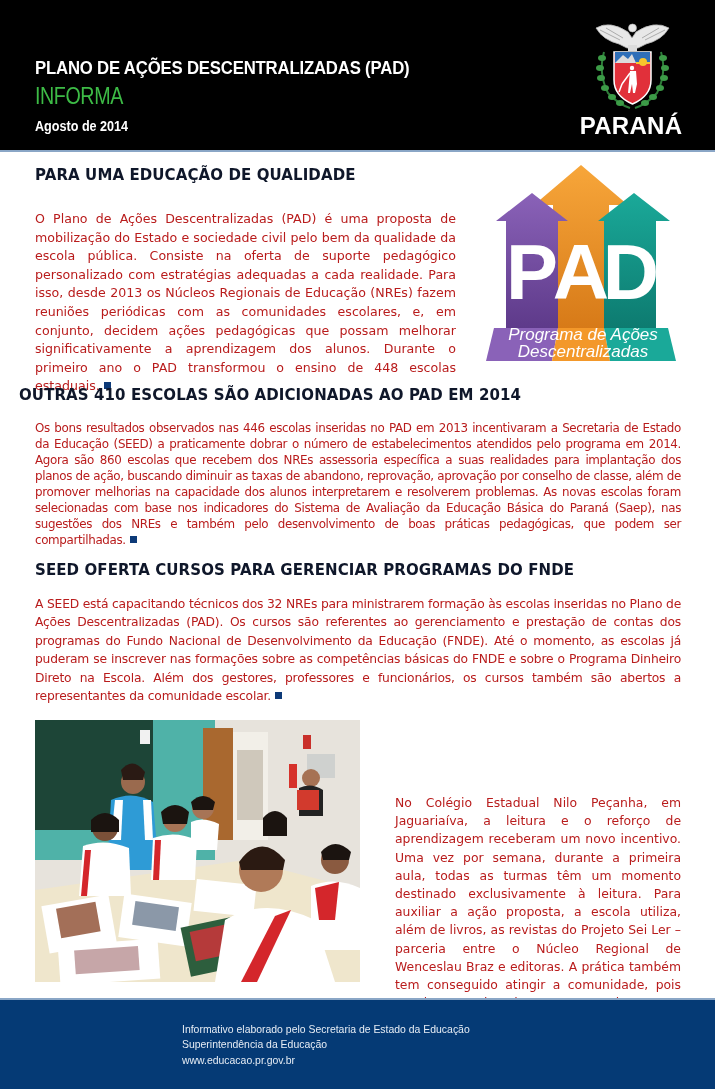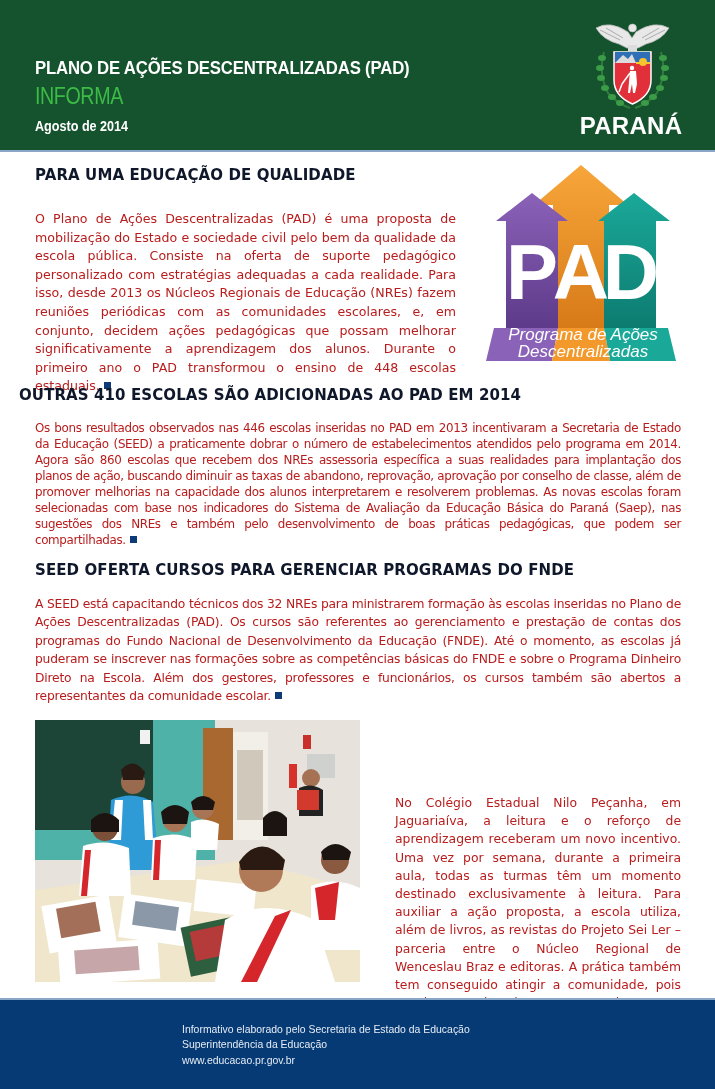--- a/index.html
+++ b/index.html
@@ -4,21 +4,21 @@
 <style>
   html, body { margin: 0; padding: 0; }
   body {
     width: 715px; height: 1089px; position: relative; overflow: hidden;
     background: #ffffff;
     font-family: "Liberation Sans", sans-serif;
     color: #1a1a1a;
   }
   .header {
     position: absolute; left: 0; top: 0; width: 715px; height: 150px;
-    background: #14532d;
+    background: #000000;
     border-bottom: 2px solid #8aa6c6;
   }
   .header .title {
     position: absolute; left: 35px; top: 58px;
     color: #ffffff; font-weight: bold; font-size: 18px; letter-spacing: -0.2px;
     transform: scaleX(0.93); transform-origin: left;
   }
   .header .informa {
     position: absolute; left: 35px; top: 82px;
     color: #3dbb46; font-size: 24px; font-weight: normal; letter-spacing: -0.5px;

